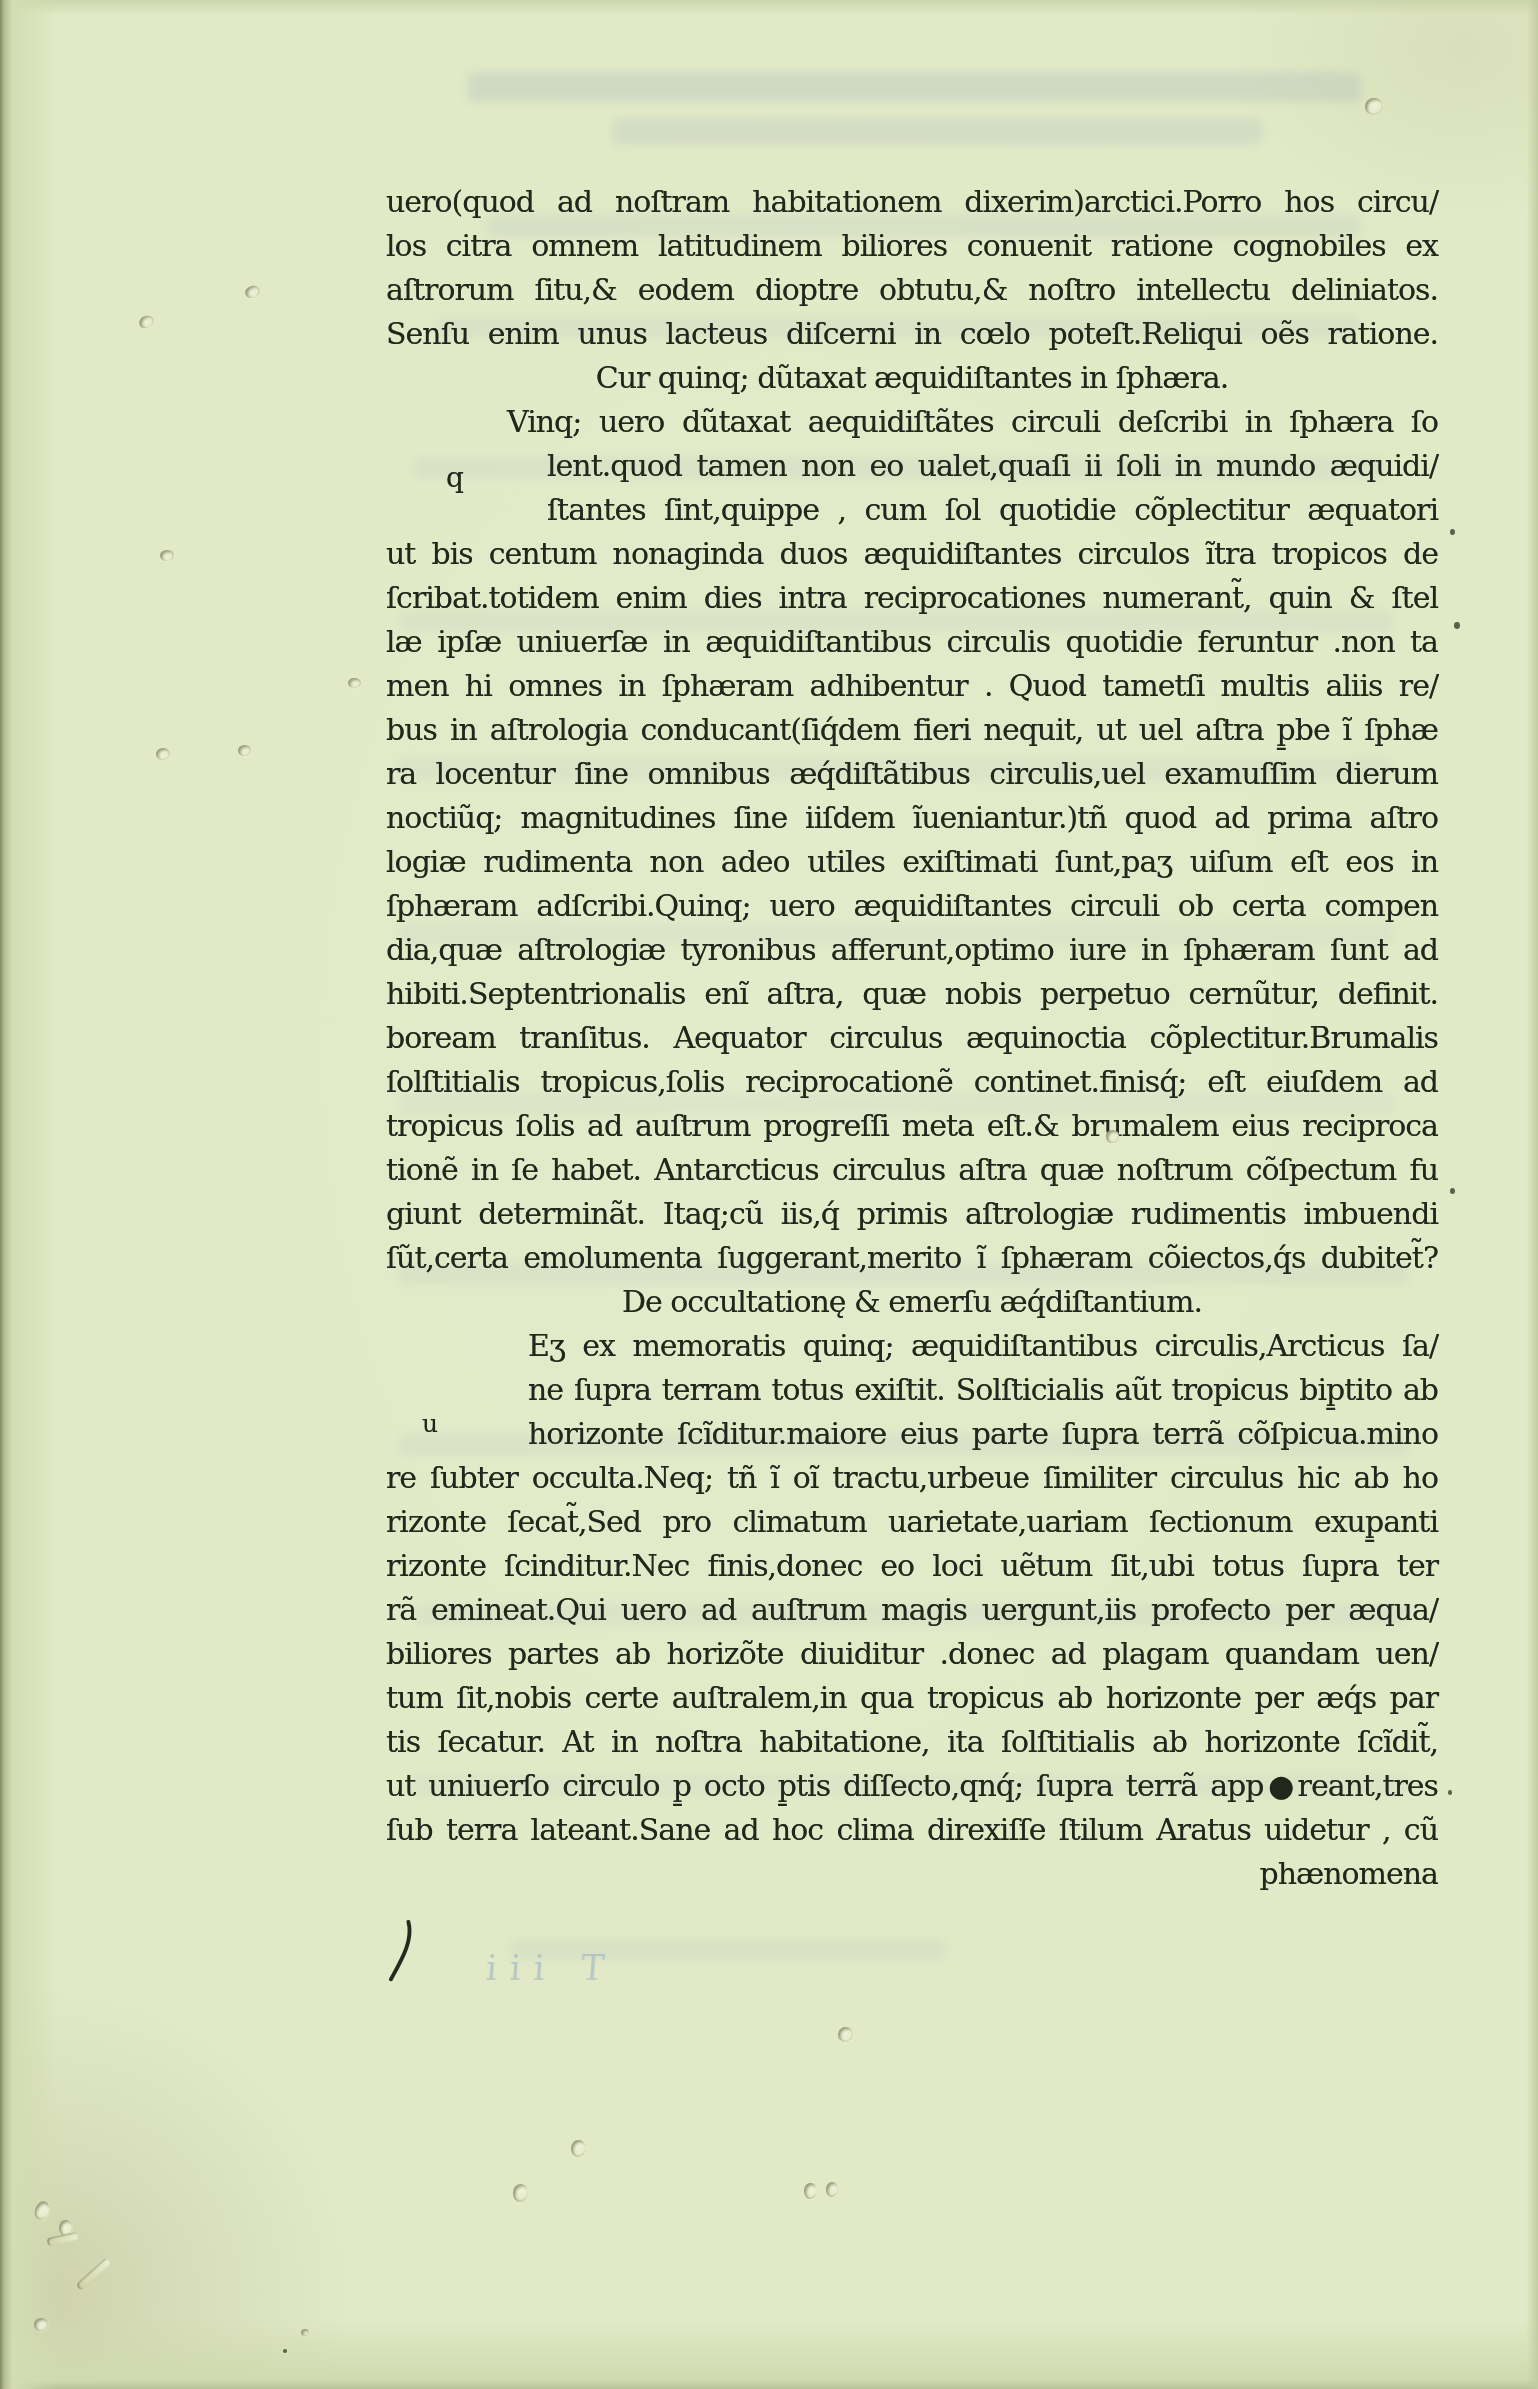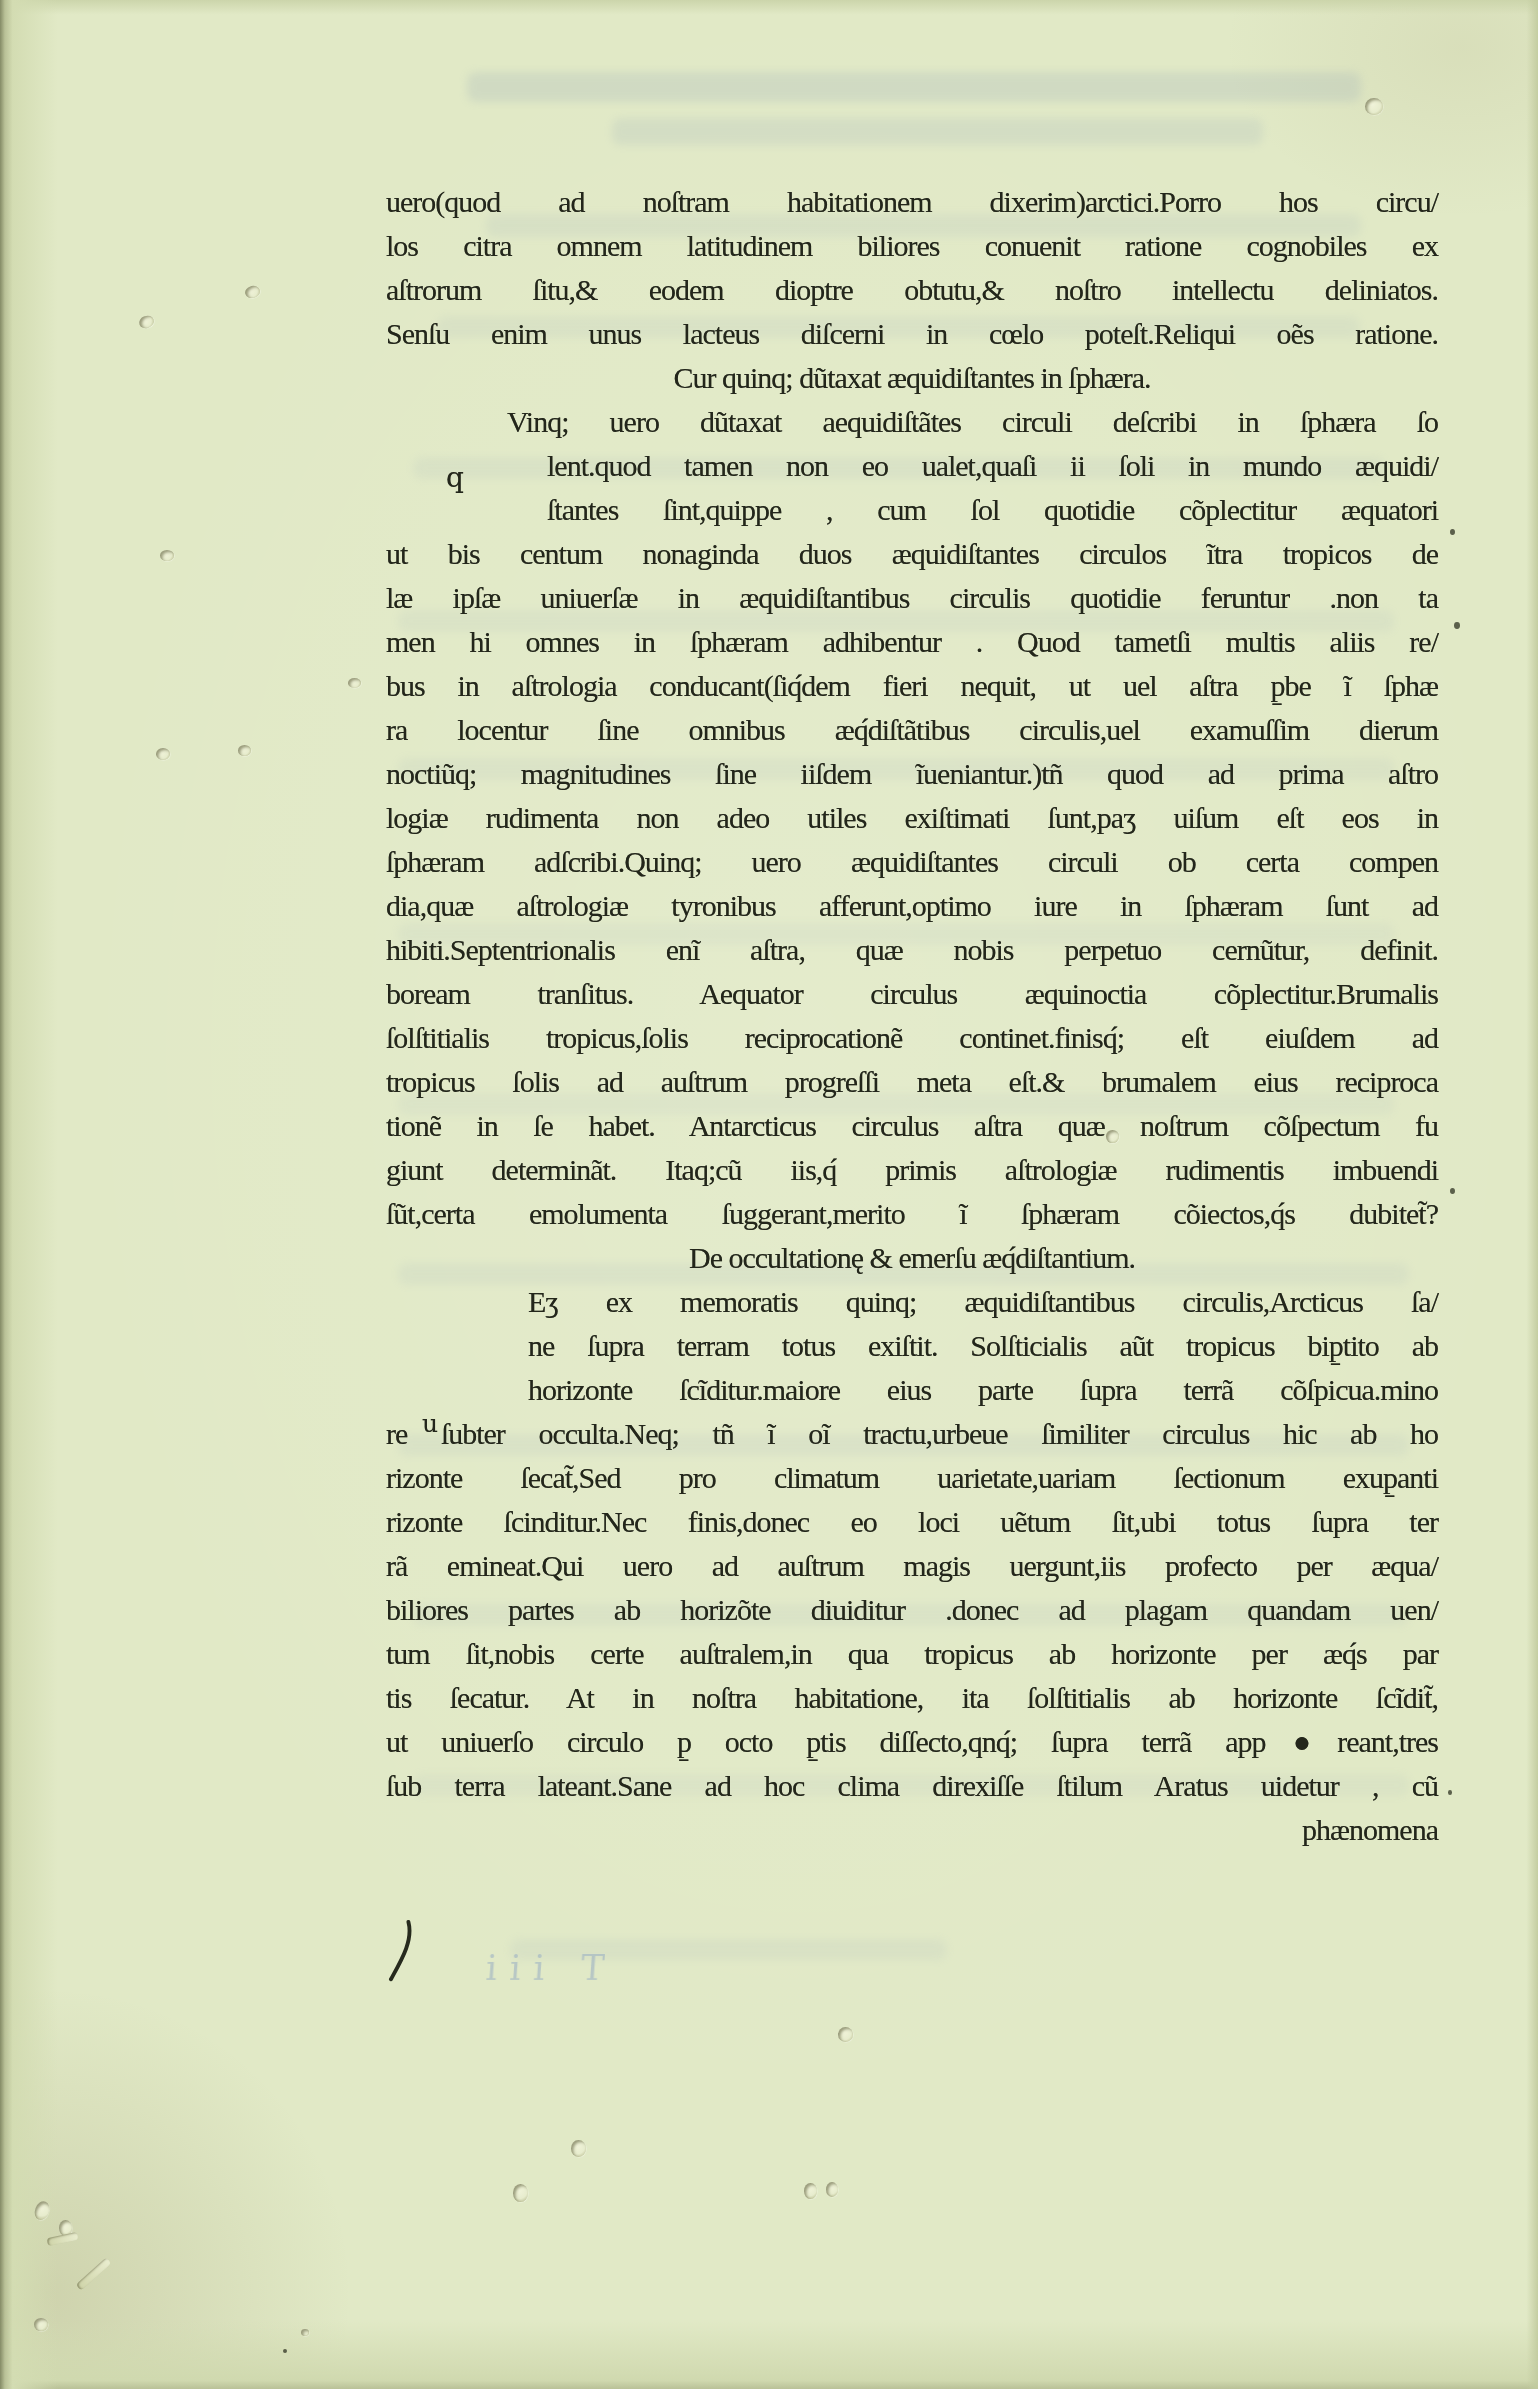--- a/index.html
+++ b/index.html
@@ -29,21 +29,20 @@
     font-size:35px;letter-spacing:12.6px;color:#9db2c4;
     opacity:.6;filter:blur(0.7px);
     transform:skewX(-4deg);
   }
   .textblock{
     position:absolute;left:386px;top:180px;width:1052px;
     color:#23261b;
     font-size:30px;letter-spacing:-1px;
     text-shadow:0 0 0.5px rgba(35,38,27,.55);
     font-variant-ligatures:none;
-    font-family:Liberation Serif, serif;
   }
   .line{
     height:44px;line-height:44px;white-space:normal;
     text-align:justify;text-align-last:justify;text-justify:inter-word;
   }
   .line.c{text-align:center;text-align-last:center;}
   .line.r{text-align:center;text-align-last:right;}
   .line.i1{padding-left:121px;}
   .line.i2{padding-left:161px;}
   .line.i3{padding-left:142px;}
@@ -92,20 +91,21 @@
   <div class="textblock">
       <div class="line j">uero(quod ad noſtram habitationem dixerim)arctici.Porro hos circu/</div>
       <div class="line j">los citra omnem latitudinem biliores conuenit ratione cognobiles ex</div>
       <div class="line j">aſtrorum ſitu,&amp; eodem dioptre obtutu,&amp; noſtro intellectu deliniatos.</div>
       <div class="line j">Senſu enim unus lacteus diſcerni in cœlo poteſt.Reliqui oẽs ratione.</div>
       <div class="line c">Cur quinq; dũtaxat æquidiſtantes in ſphæra.</div>
       <div class="line j i1">Vinq; uero dũtaxat aequidiſtãtes circuli deſcribi in ſphæra ſo</div>
       <div class="line j i2">lent.quod tamen non eo ualet,quaſi ii ſoli in mundo æquidi/</div>
       <div class="line j i2">ſtantes ſint,quippe , cum ſol quotidie cõplectitur æquatori</div>
       <div class="line j">ut bis centum nonaginda duos æquidiſtantes circulos ĩtra tropicos de</div>
+      <div class="line j">ſcribat.totidem enim dies intra reciprocationes numerant̃, quin &amp; ſtel</div>
       <div class="line j">læ ipſæ uniuerſæ in æquidiſtantibus circulis quotidie feruntur .non ta</div>
       <div class="line j">men hi omnes in ſphæram adhibentur . Quod tametſi multis aliis re/</div>
       <div class="line j">bus in aſtrologia conducant(ſiq́dem fieri nequit, ut uel aſtra p̱be ĩ ſphæ</div>
       <div class="line j">ra locentur ſine omnibus æq́diſtãtibus circulis,uel examuſſim dierum</div>
       <div class="line j">noctiũq; magnitudines ſine iiſdem ĩueniantur.)tñ quod ad prima aſtro</div>
       <div class="line j">logiæ rudimenta non adeo utiles exiſtimati ſunt,paʒ uiſum eſt eos in</div>
       <div class="line j">ſphæram adſcribi.Quinq; uero æquidiſtantes circuli ob certa compen</div>
       <div class="line j">dia,quæ aſtrologiæ tyronibus afferunt,optimo iure in ſphæram ſunt ad</div>
       <div class="line j">hibiti.Septentrionalis enĩ aſtra, quæ nobis perpetuo cernũtur, definit.</div>
       <div class="line j">boream tranſitus. Aequator circulus æquinoctia cõplectitur.Brumalis</div>

